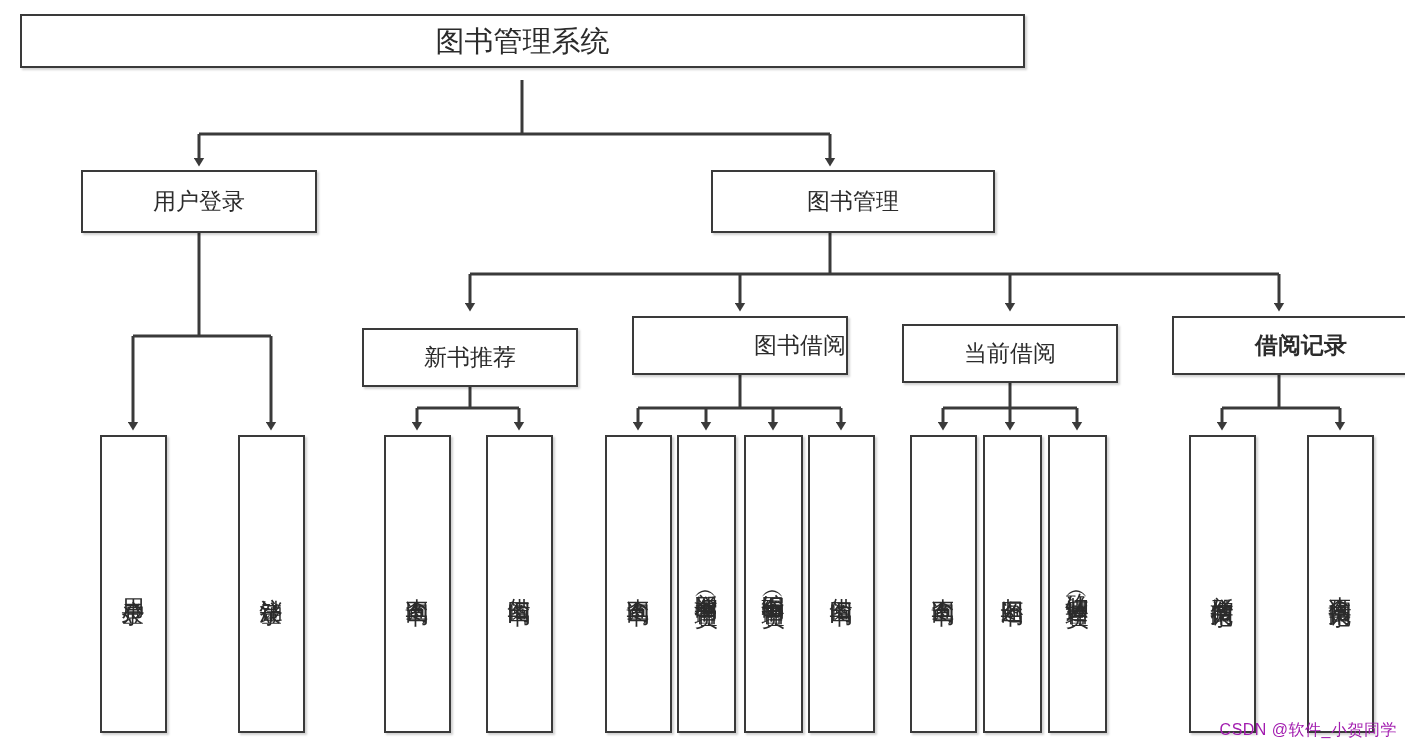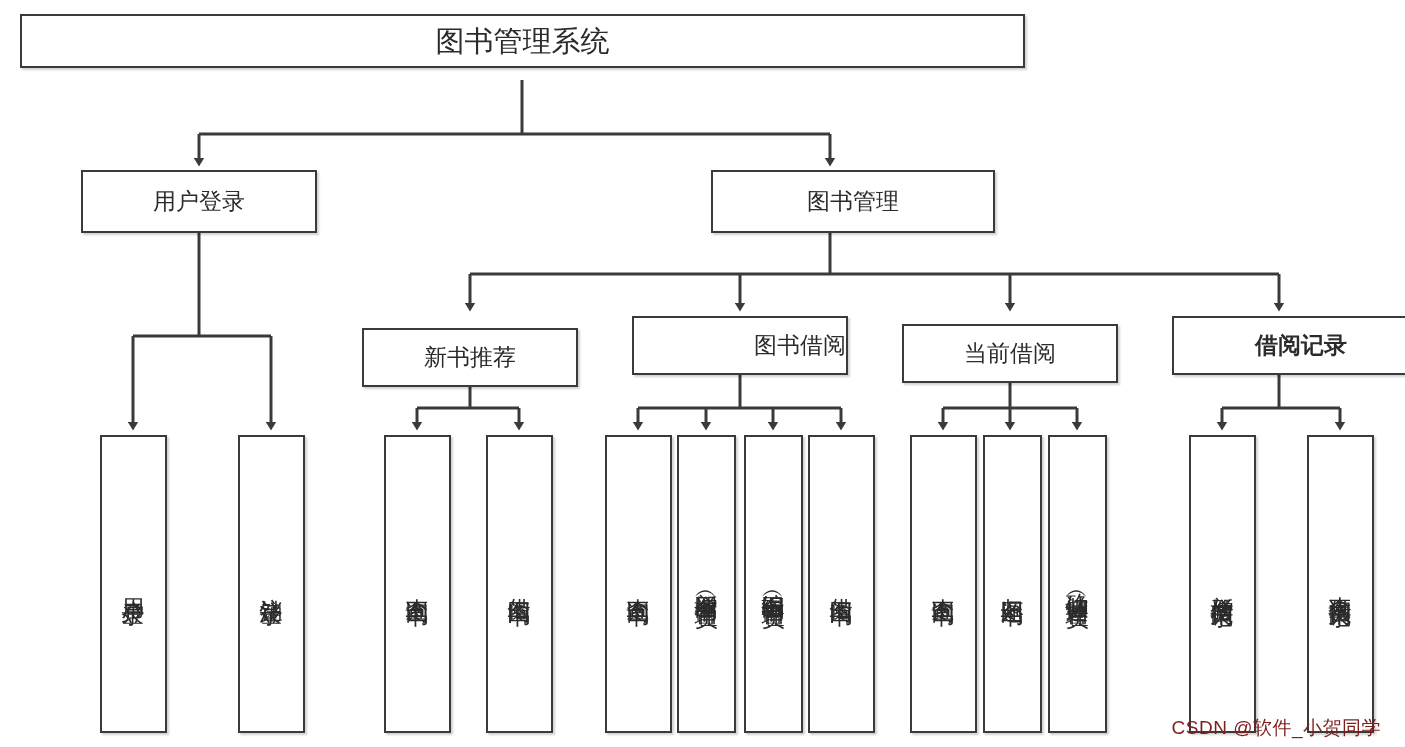--- a/index.html
+++ b/index.html
@@ -55,24 +55,24 @@
     writing-mode: vertical-rl;
     text-orientation: upright;
     font-size: 23px;
     letter-spacing: 2px;
     line-height: 1.05;
     white-space: normal;
     max-height: 100%;
   }
   #watermark {
     position: absolute;
-    right: 24px;
+    right: 8px;
     bottom: 6px;
-    font-size: 19px;
-    color: #7f1d1d;
+    font-size: 16px;
+    color: #a21caf;
     letter-spacing: 0.5px;
     user-select: none;
   }
 </style>
 </head>
 <body>
 
 <div id="canvas">
 
   <svg id="wires" viewBox="0 0 1405 747">

